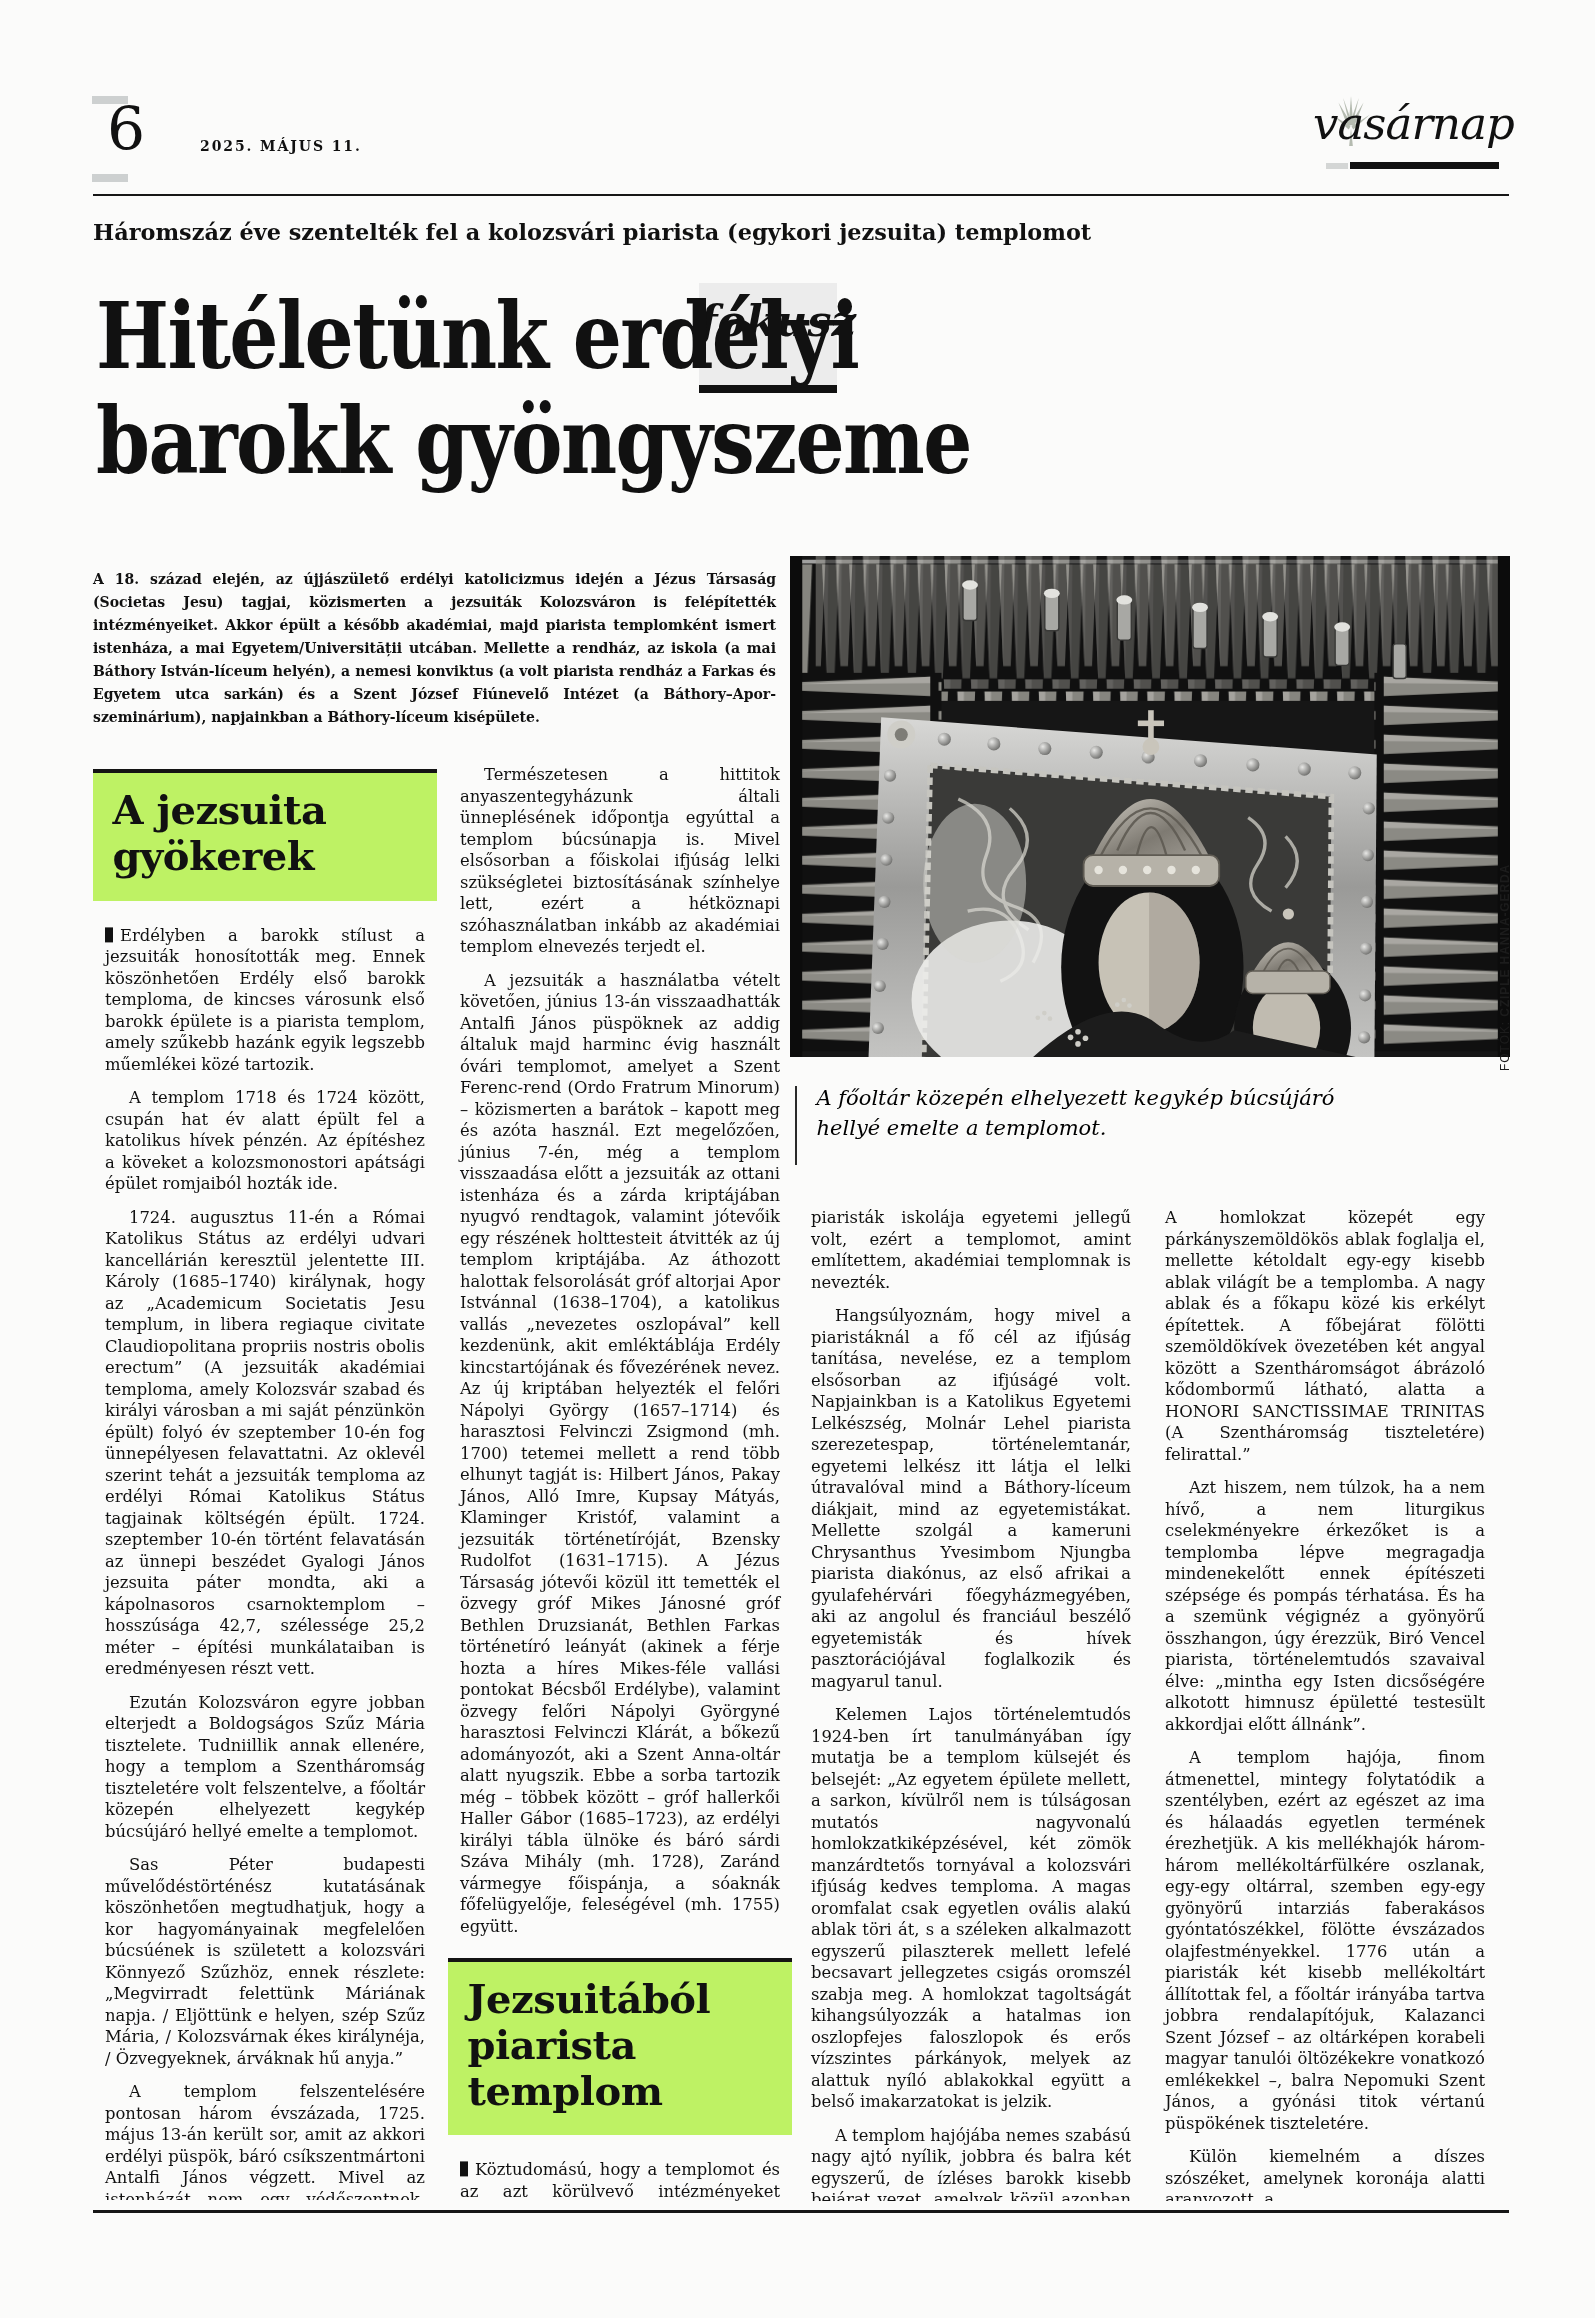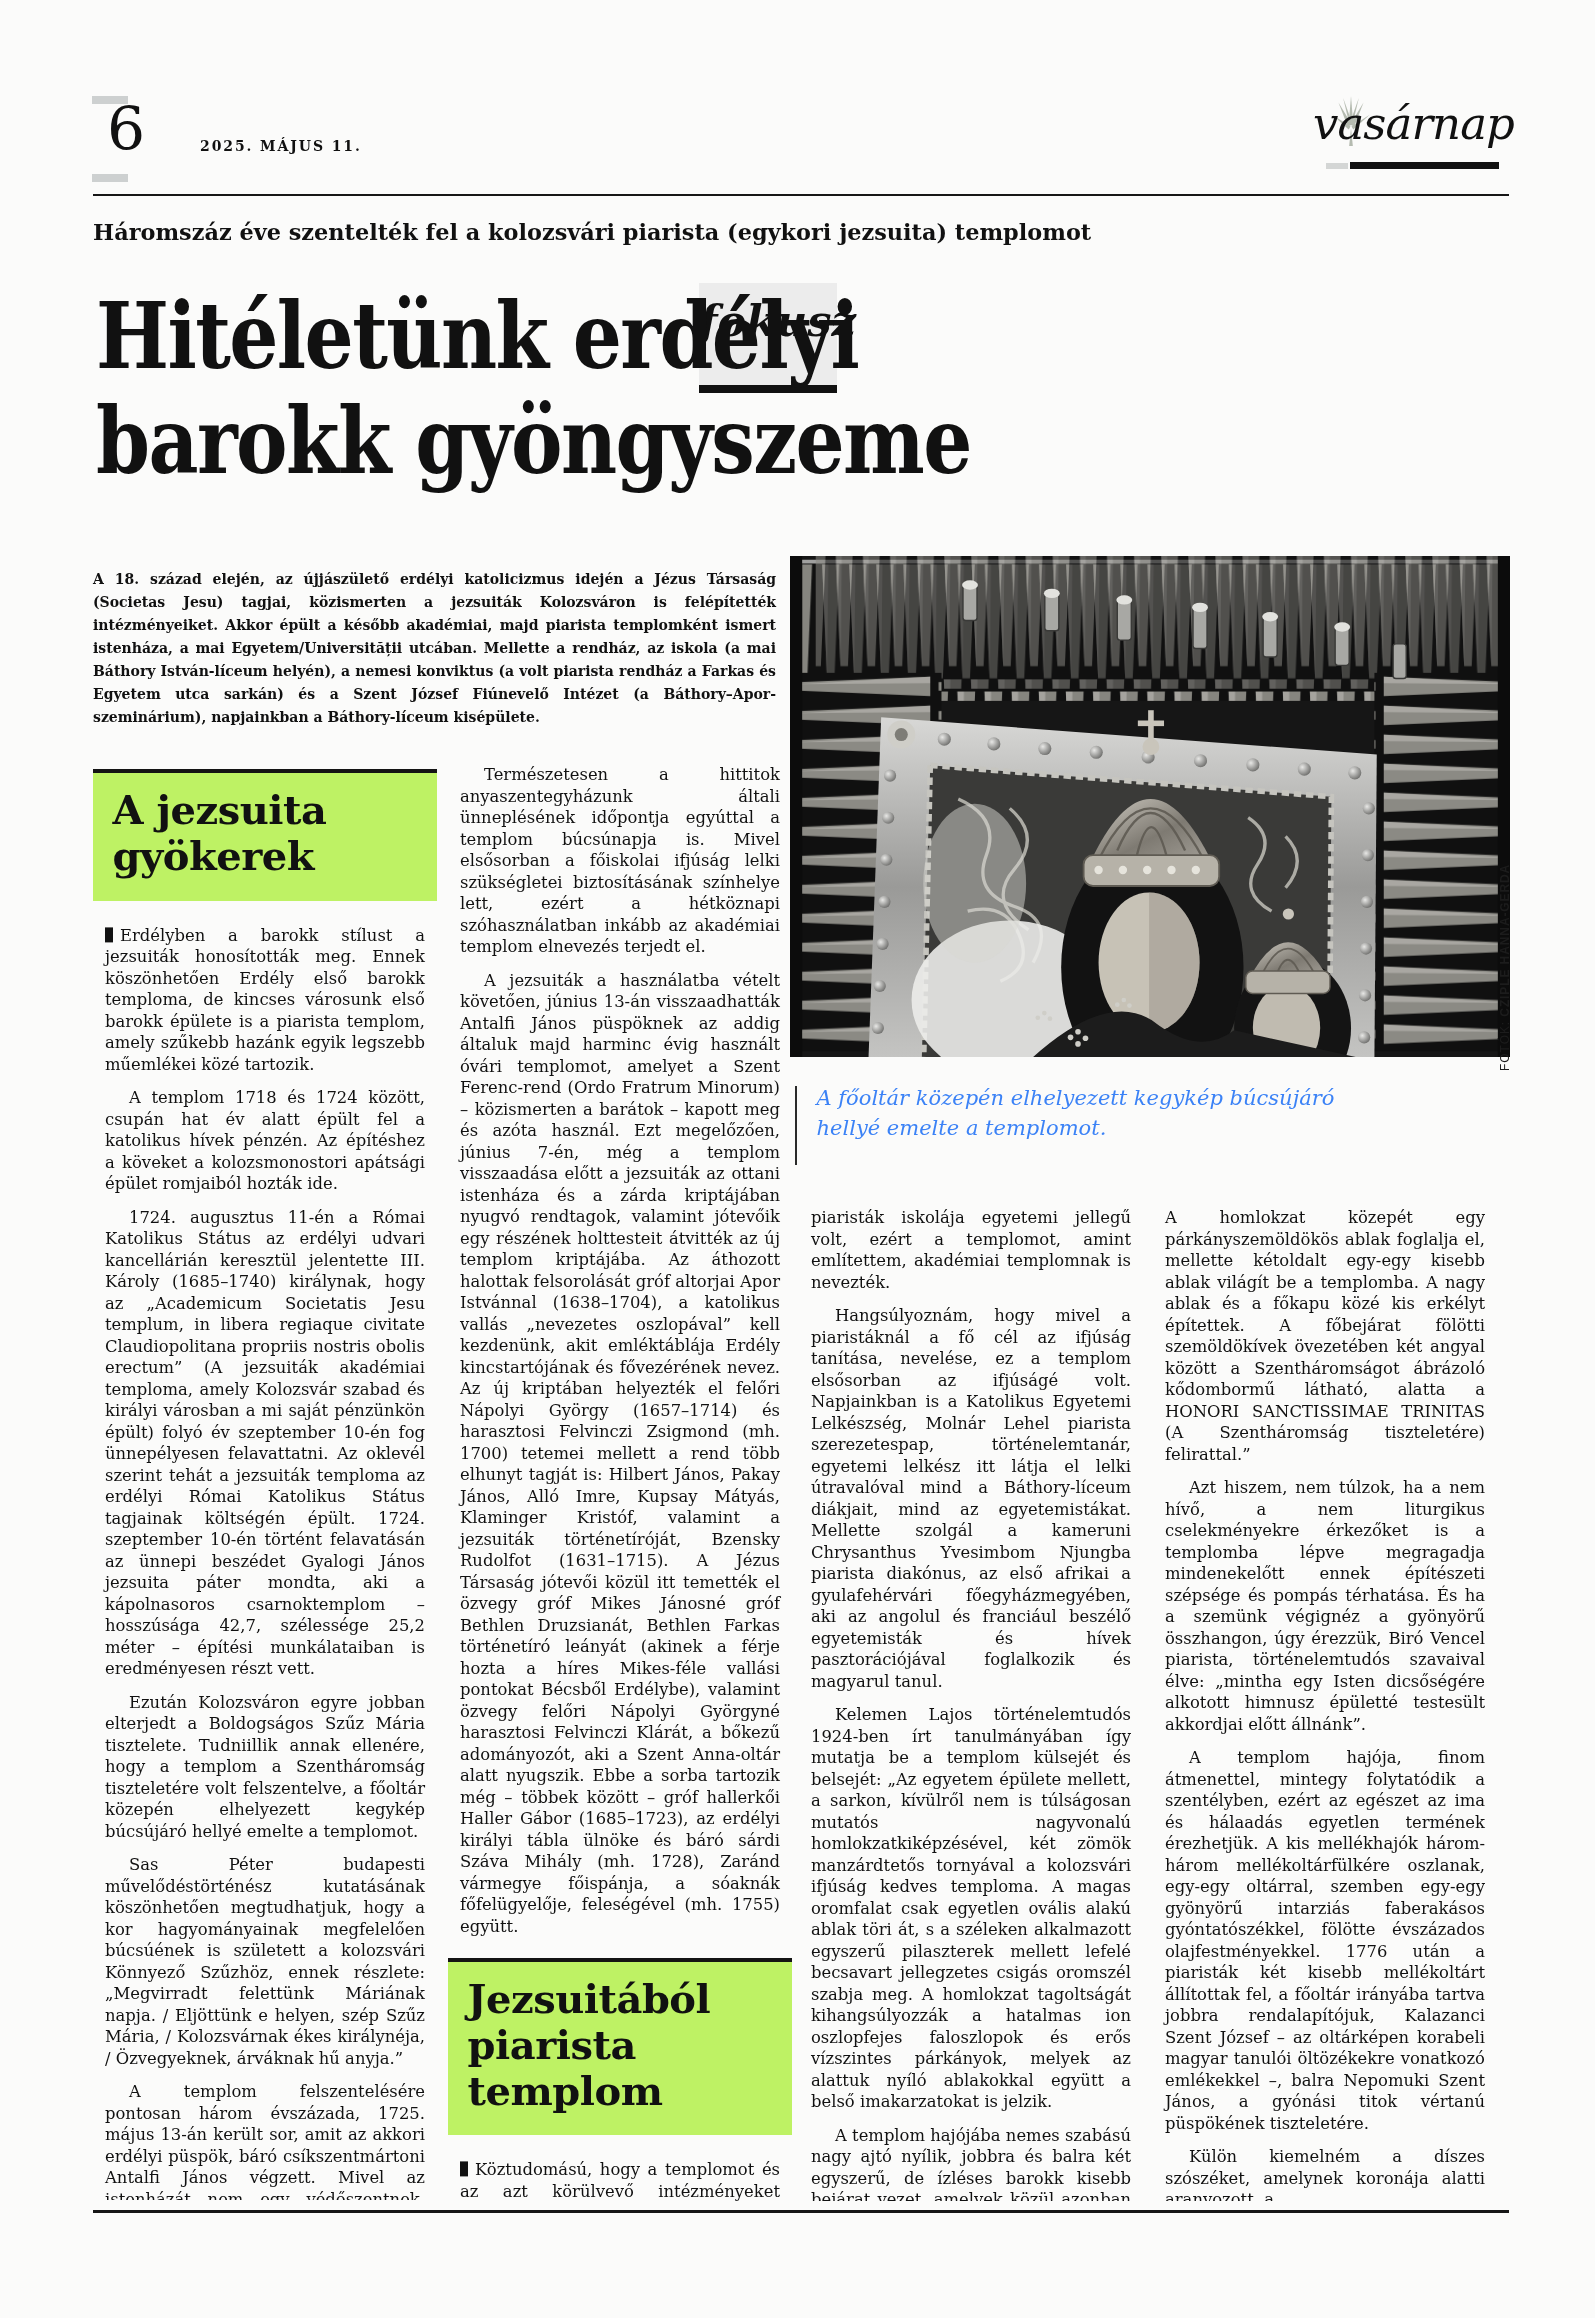--- a/index.html
+++ b/index.html
@@ -29,21 +29,21 @@
   .lead{left:93px;top:554px;width:683px;font-size:14px;line-height:23px;font-weight:700;text-align:justify;}
 
   
   .photo{left:790px;top:556px;width:720px;height:501px;background:#141414;overflow:hidden;}
   .photo svg{display:block;width:100%;height:100%;}
   .photo-credit{left:1512px;top:1057px;transform:rotate(-90deg);transform-origin:left bottom;
     font-family:"Liberation Sans",sans-serif;font-size:12px;letter-spacing:0.9px;white-space:nowrap;color:#1c1c1c;}
   .photo-credit .credit-name{font-weight:700;}
   .caption-block{left:795px;top:1083px;width:580px;}
   .caption-bar{position:absolute;left:0;top:2.8px;width:2.3px;height:79px;background:#2a2a2a;}
-  .caption-text{margin-left:21.5px;font-size:21px;line-height:30px;font-style:italic;color:#3b82f6;}
+  .caption-text{margin-left:21.5px;font-size:21px;line-height:30px;font-style:italic;color:#000000;}
 
   
   .col{position:absolute;width:344px;overflow:hidden;}
   #col1{left:93px; top:769px;height:1431px;}
   #col2{left:448px; top:752px;height:1449px;}
   #col3{left:799px;top:1195px;height:1006px;}
   #col4{left:1153px;top:1195px;height:1006px;}
 
   .body-para{margin:12px;font-size:16.4px;line-height:21.5px;text-align:justify;hyphens:manual;}
   .body-para.indent{text-indent:24px;}

